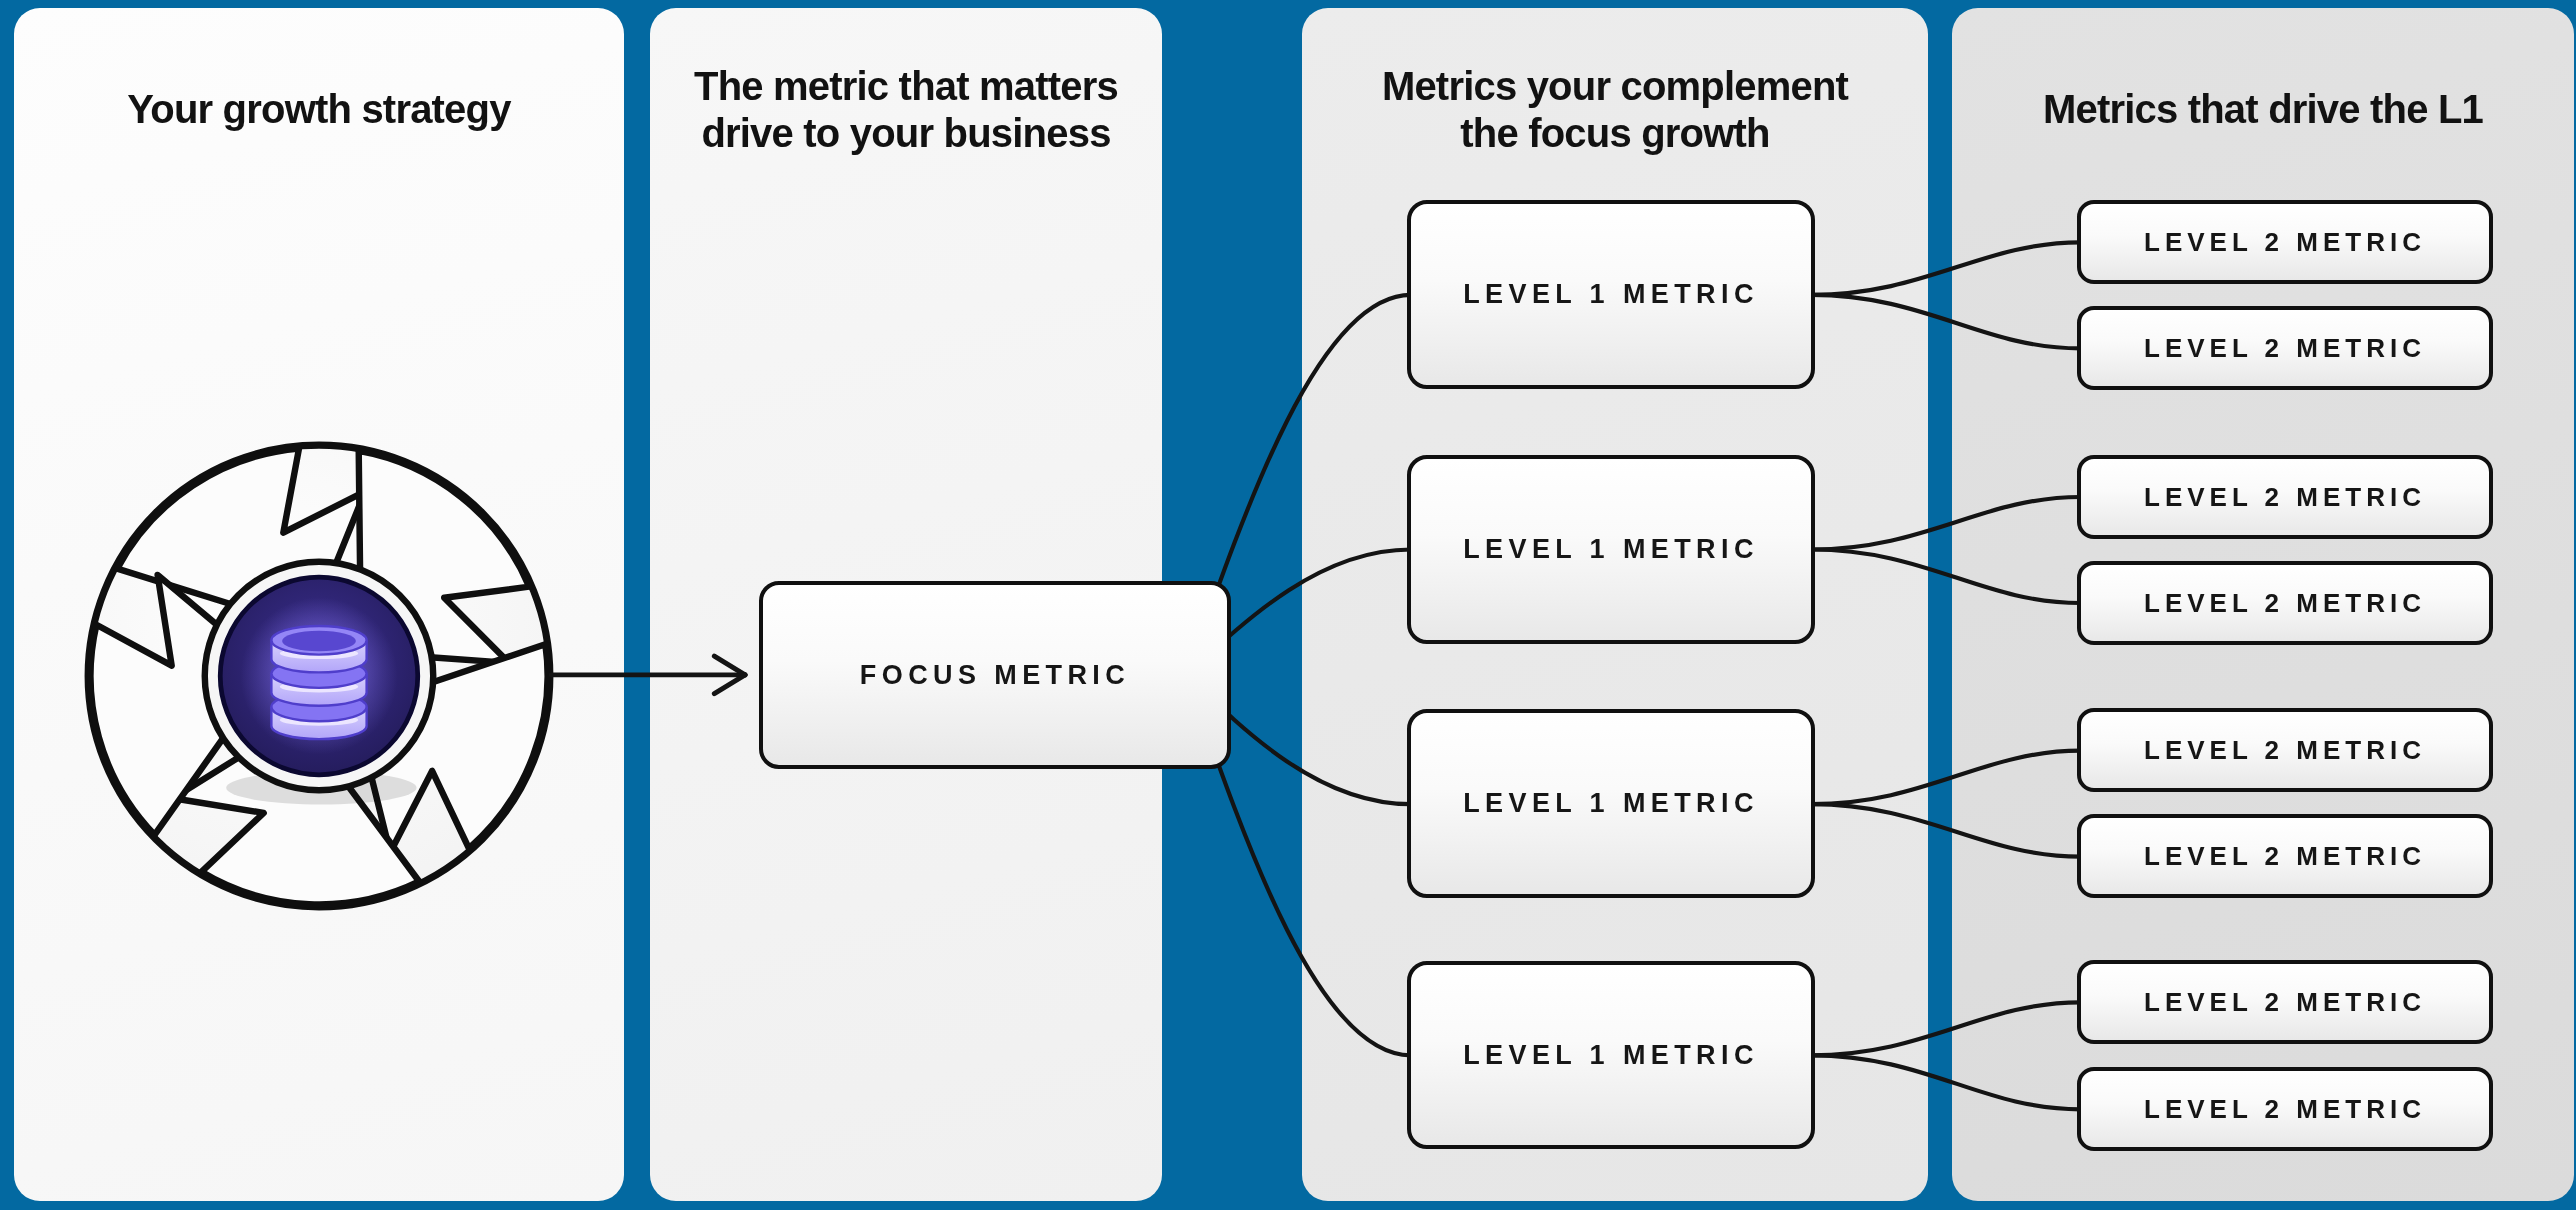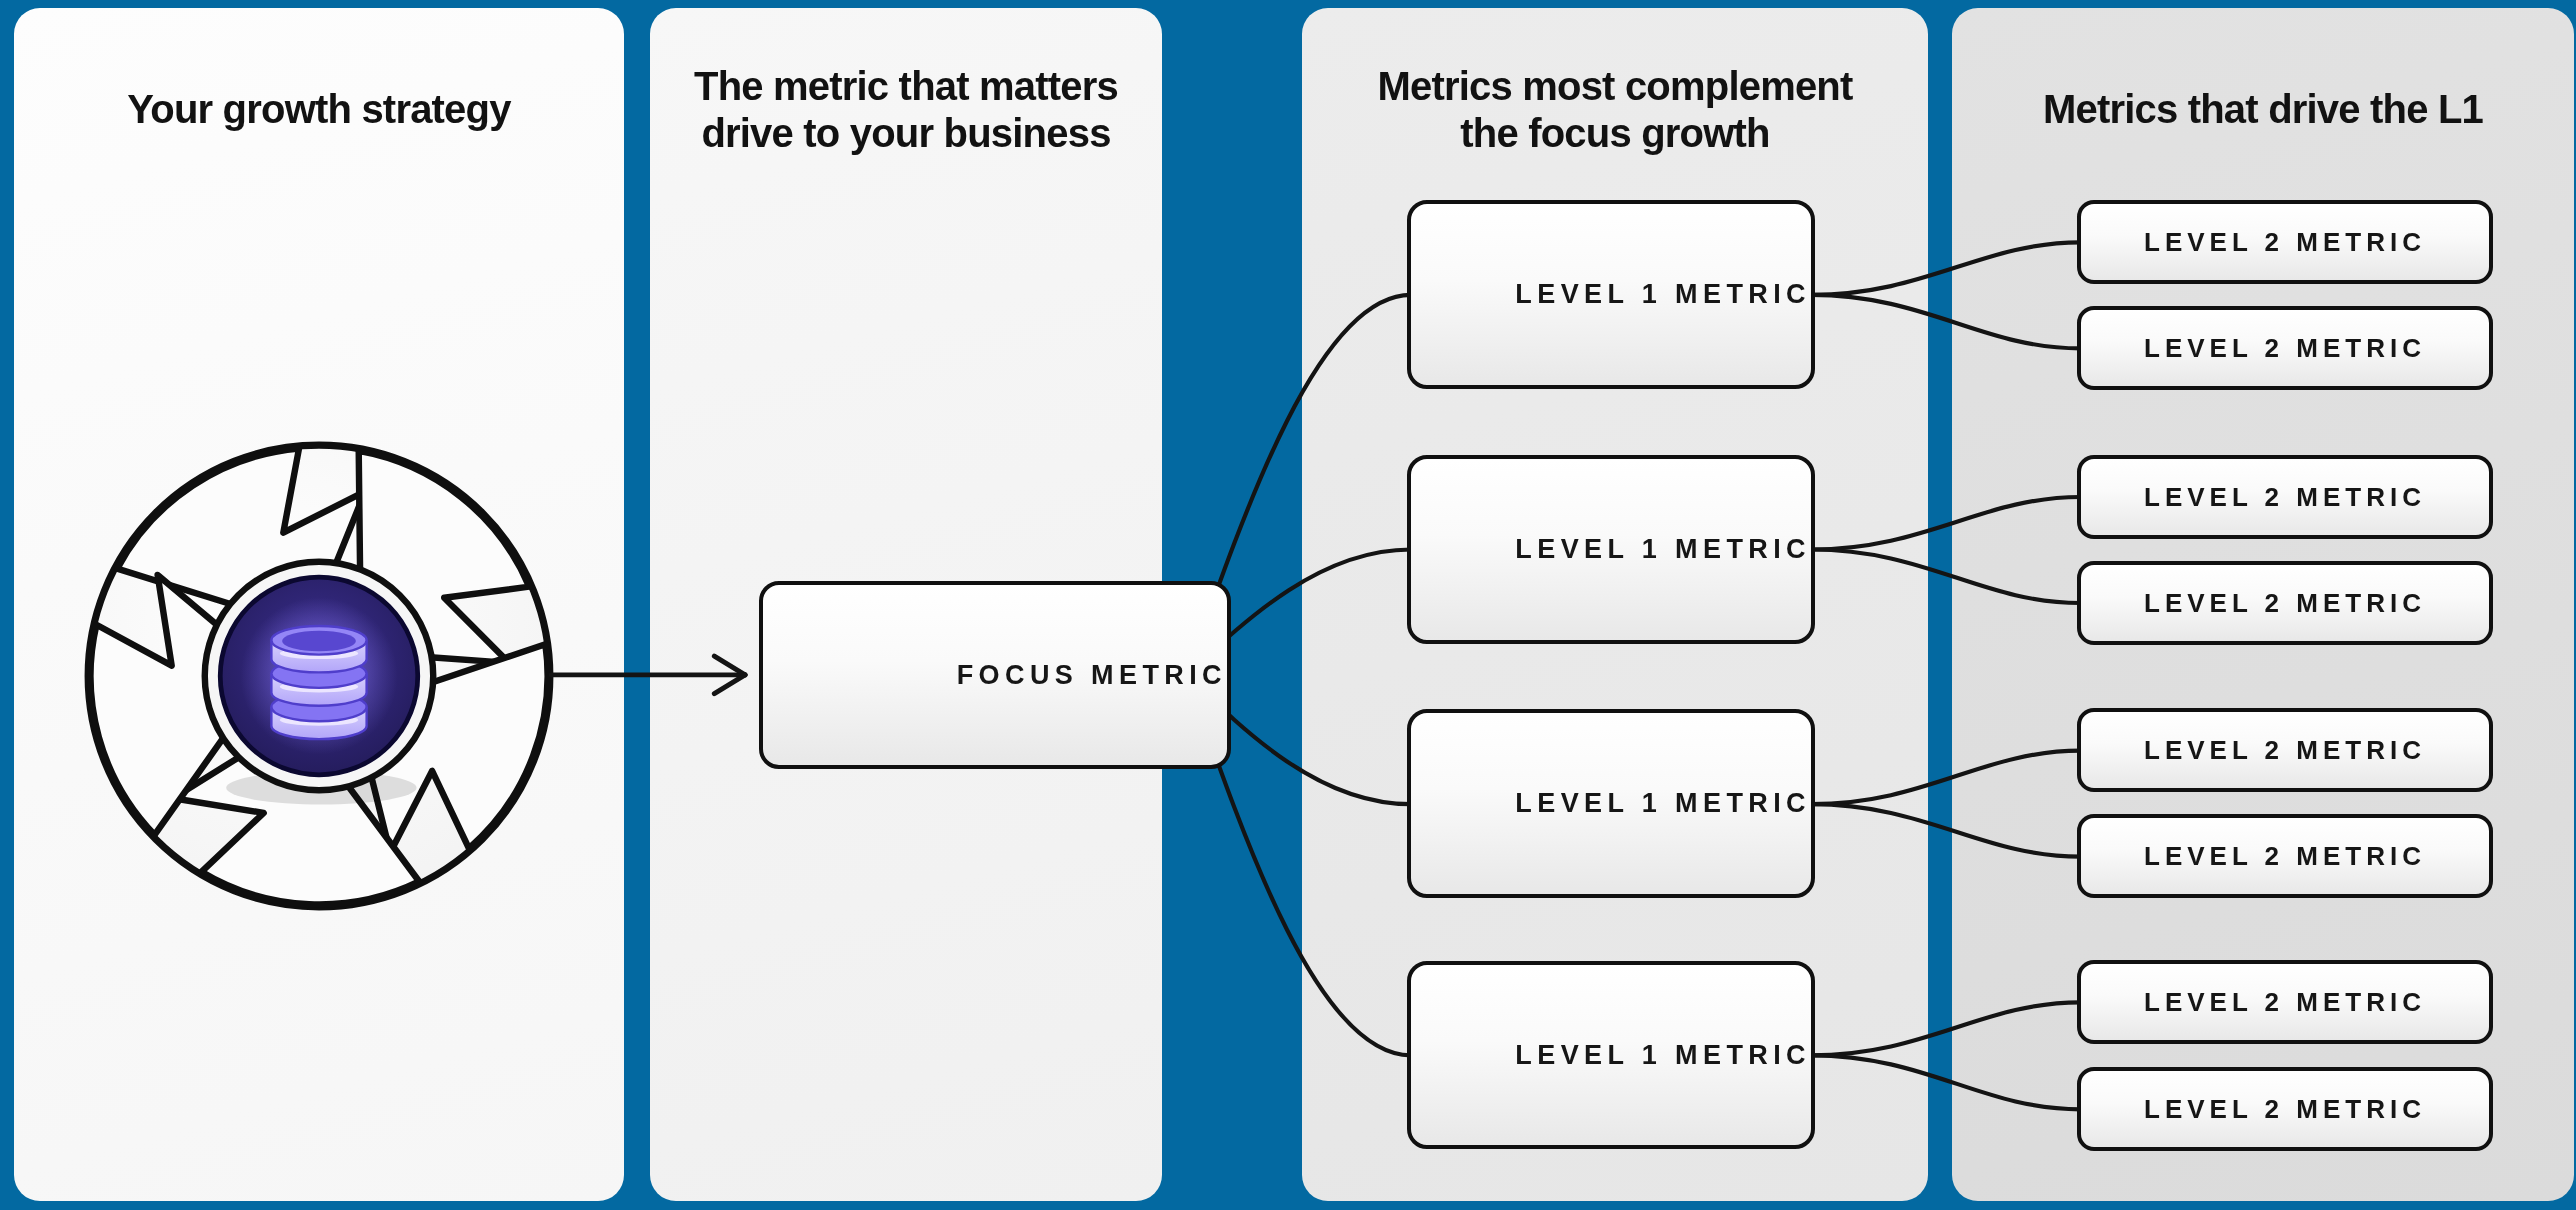--- a/index.html
+++ b/index.html
@@ -10,21 +10,21 @@
   .panel-1{left:14px;width:610px;background:linear-gradient(165deg,#fdfdfd 0%,#f6f6f6 100%);}
   .panel-2{left:650px;width:512px;background:linear-gradient(165deg,#f7f7f7 0%,#f0f0f0 100%);}
   .panel-3{left:1302px;width:626px;background:linear-gradient(165deg,#ececec 0%,#e6e6e6 100%);}
   .panel-4{left:1952px;width:622px;background:linear-gradient(165deg,#e2e2e2 0%,#dbdbdb 100%);}
   .hdr{position:absolute;left:0;right:0;top:54px;height:95px;display:flex;flex-direction:column;
        align-items:center;justify-content:center;text-align:center;
        font-size:40px;font-weight:700;letter-spacing:-0.8px;line-height:47px;color:#121212;}
   .mbox{position:absolute;z-index:3;display:flex;align-items:center;justify-content:center;
         border:4.5px solid #101010;box-sizing:border-box;
         background:linear-gradient(180deg,#ffffff 0%,#fafafa 42%,#e8e8e8 100%);}
-  .big{border-radius:20px;justify-content:flex-end;}
+  .big{border-radius:20px;}
   .small{border-radius:17px;text-align:right;}
   .lbl{font-weight:800;color:#161616;font-size:27px;letter-spacing:5.4px;white-space:nowrap;}
   .small .lbl{font-size:26px;letter-spacing:5px;}
   .overlay{position:absolute;left:0;top:0;z-index:2;}
   .fly{position:absolute;left:81px;top:438px;z-index:2;}
 </style>
 </head>
 <body>
 
 <div class="stage">
@@ -36,21 +36,21 @@
     </div>
   </div>
   <div class="panel panel-2">
     <div class="hdr">
       <span>The metric that matters</span>
       <span>drive to your business</span>
     </div>
   </div>
   <div class="panel panel-3">
     <div class="hdr">
-      <span>Metrics most complement</span>
+      <span>Metrics your complement</span>
       <span>the focus growth</span>
     </div>
   </div>
   <div class="panel panel-4">
     <div class="hdr">
       <span>Metrics that drive the L1</span>
     </div>
   </div>
 
   <svg class="fly" width="476" height="476" viewBox="0 0 200 200">

